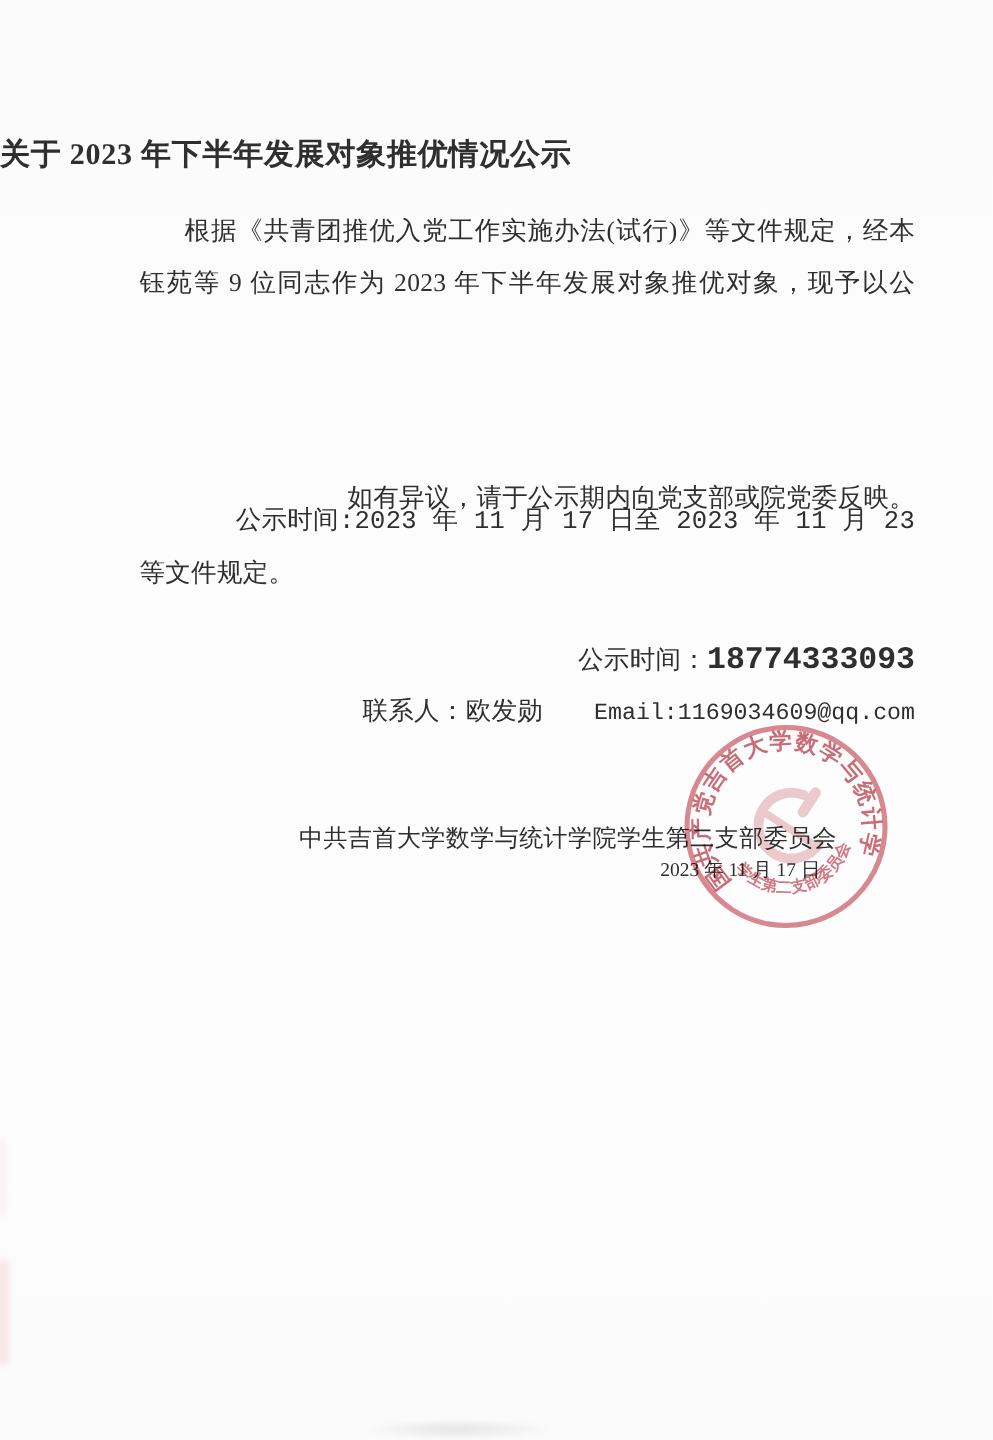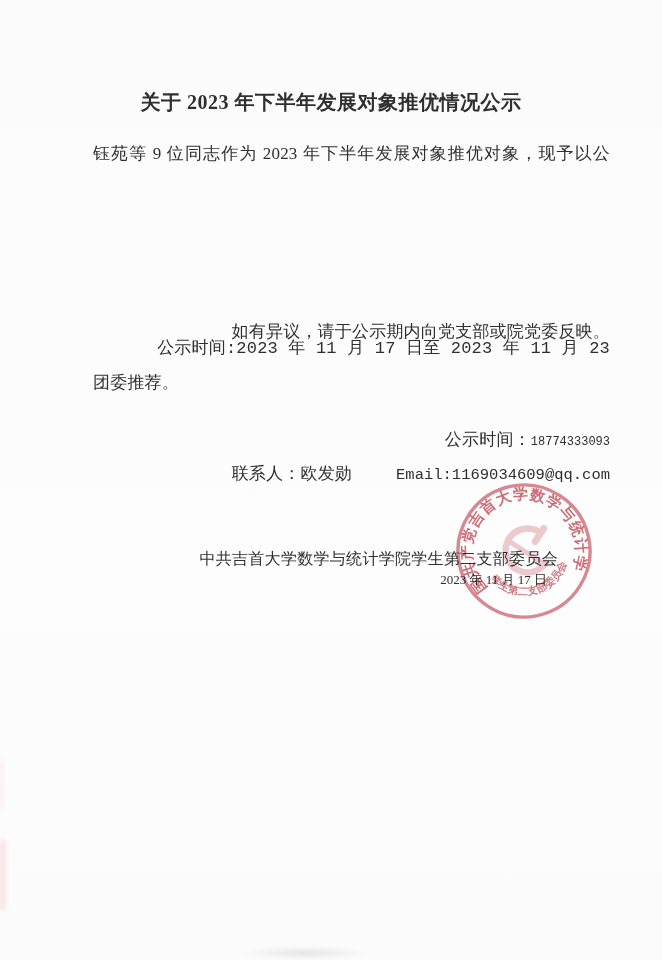--- a/index.html
+++ b/index.html
@@ -4,34 +4,34 @@
 <style>
   html,body{margin:0;padding:0;}
   body{
     width:662px;height:960px;position:relative;overflow:hidden;
     background:#fdfdfd;
     font-family:"Liberation Serif","DejaVu Serif",serif;
     color:var(--ink,#2f2f2f);
   }
   .page{position:absolute;inset:0;background:linear-gradient(180deg,#fcfbfb 0%,#fdfdfd 60%,#fcfbfc 100%);}
   .doc-title{
-    position:absolute;top:89px;left:0;width:662px;text-align:center;
+    position:absolute;top:89px;left:0;width:662px;
     font-size:20px;font-weight:700;letter-spacing:.5px;
   }
   .block{position:absolute;left:93px;width:517px;font-size:17px;line-height:34.7px;letter-spacing:.2px;}
   .line{height:34.7px;overflow:visible;white-space:nowrap;}
   .just{text-align:justify;text-align-last:justify;white-space:normal;height:34.7px;overflow:hidden;}
   .indent{text-indent:30px;text-align:right;}
   .p1{top:137px;}
   .p2{top:314px;line-height:35px;}
   .p3{top:332px;font-family:Liberation Mono, monospace;}
   .c1{top:423px;}
   .c2{top:457px;}
-  .email{margin-left:44px;font-family:"Liberation Mono","DejaVu Sans Mono",monospace;font-size:15.5px;letter-spacing:0;}
-  .phone{font-family:"Liberation Mono","DejaVu Sans Mono",monospace;font-size:12px;letter-spacing:0;}
+  .email{margin-left:34px;font-family:"Liberation Mono","DejaVu Sans Mono",monospace;font-size:15.5px;letter-spacing:0;}
+  .phone{font-family:"Liberation Mono","DejaVu Sans Mono",monospace;font-size:21px;letter-spacing:0;font-weight:bold;}
   .sig{position:absolute;top:549px;right:104px;font-size:16px;letter-spacing:.3px;white-space:nowrap;}
   .date{position:absolute;top:571px;right:115px;font-size:13px;white-space:nowrap;}
   .seal{
     position:absolute;left:444px;top:471px;width:160px;height:160px;
     transform:rotate(-12deg);mix-blend-mode:multiply;pointer-events:none;
   }
   
   .edge-tint{position:absolute;left:0;top:840px;width:5px;height:70px;
     background:rgba(238,170,178,.38);filter:blur(2.5px);}
   .edge-tint2{position:absolute;left:0;top:760px;width:3px;height:50px;
@@ -44,30 +44,31 @@
 <body style="--ink: #2f2f2f;">
 
 <div class="page"></div>
 <div class="edge-tint"></div>
 <div class="edge-tint2"></div>
 <div class="smudge"></div>
 
 <div class="doc-title">关于 2023 年下半年发展对象推优情况公示</div>
 
 <div class="block p1">
+  <div class="just indent">根据《共青团推优入党工作实施办法(试行)》等文件规定，经本</div>
   <div class="just">钰苑等 9 位同志作为 2023 年下半年发展对象推优对象，现予以公示，</div>
 </div>
 
 <div class="block p2">
   <div class="line indent">如有异议，请于公示期内向党支部或院党委反映。</div>
 </div>
 
 <div class="block p3">
   <div class="just indent">公示时间:2023 年 11 月 17 日至 2023 年 11 月 23 日，公示期为</div>
-  <div class="line">团委推荐。</div>
+  <div class="line">等文件规定。</div>
 </div>
 
 <div class="block c1">
   <div class="line indent"><span>公示时间：</span><span class="phone">18774333093</span></div>
 </div>
 
 <div class="block c2">
   <div class="line indent"><span>联系人：</span><span>欧发勋</span><span class="email">Email:1169034609@qq.com</span></div>
 </div>
 

